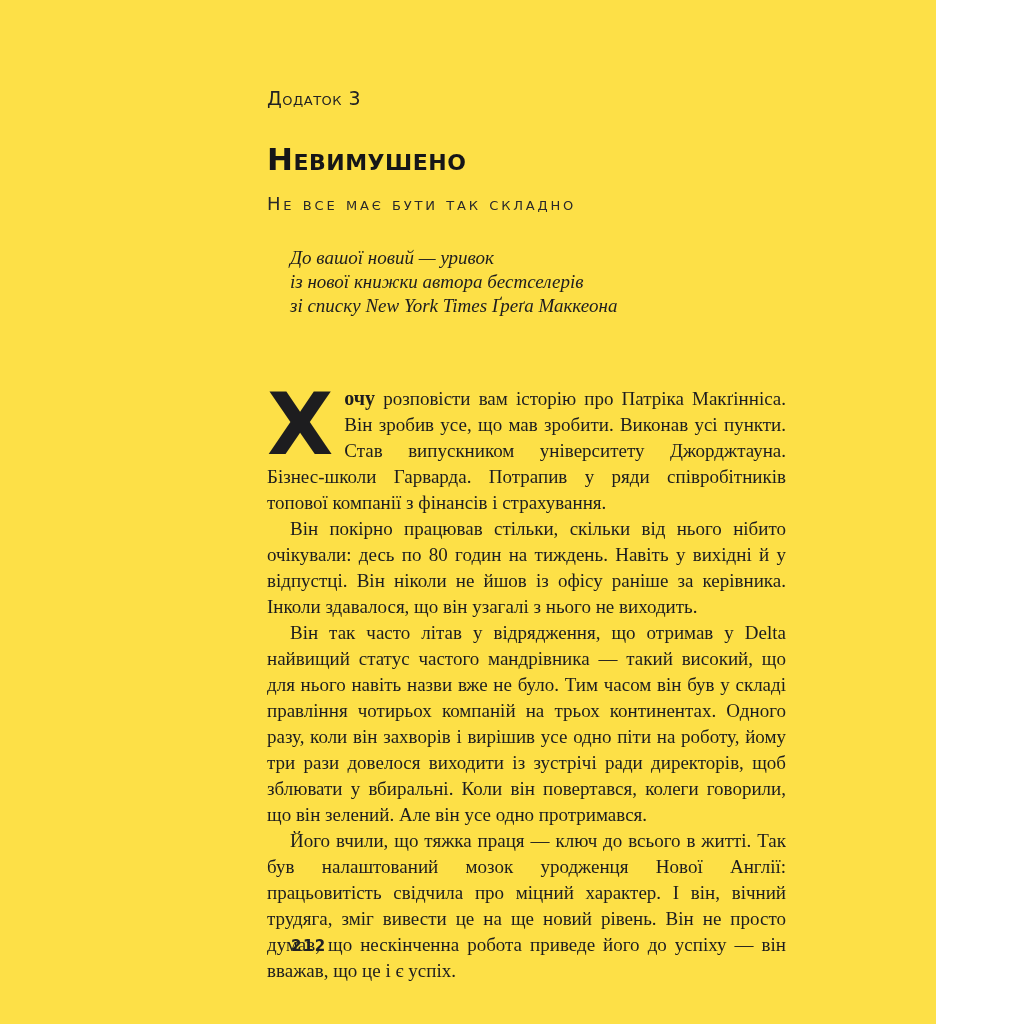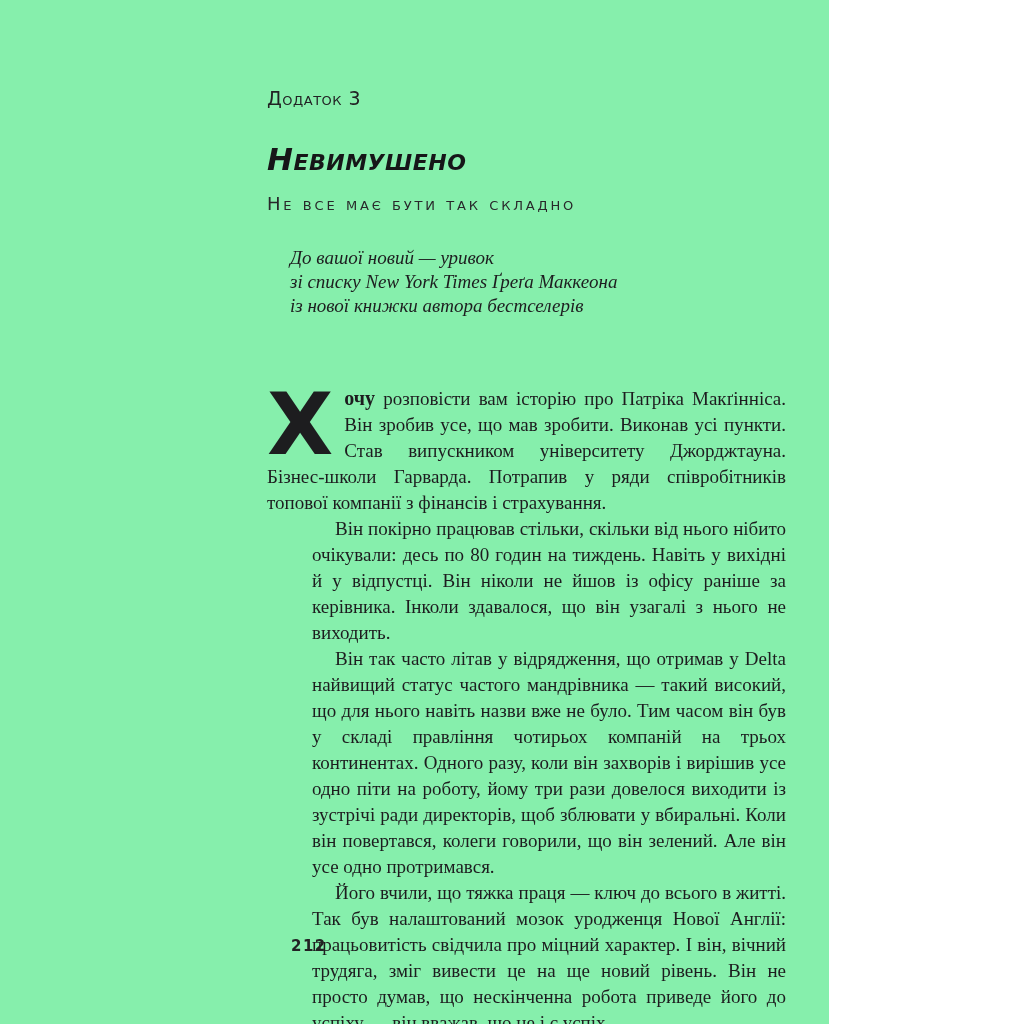--- a/index.html
+++ b/index.html
@@ -2,23 +2,23 @@
 <html lang="uk"><head>
 <meta charset="utf-8">
 <style>
   html, body {
     margin: 0;
     padding: 0;
     background: #ffffff;
   }
   .page {
     position: relative;
-    width: 829px;
+    width: 936px;
     height: 1024px;
-    background: #86efac;
+    background: #fde047;
     color: #1d1d1f;
     overflow: hidden;
   }
   .content {
     position: absolute;
     left: 267px;
     top: 0;
     width: 519px;
     height: 100%;
   }
@@ -74,21 +74,20 @@
     font-size: 19px;
     line-height: 26px;
     text-align: justify;
     color: #1d1d1f;
   }
   .body-text p {
     margin: 0;
   }
   .body-text p.indent {
     text-indent: 23px;
-    margin-left: 45px;
   }
   .dropcap {
     float: left;
     font-family: "DejaVu Sans", "Liberation Sans", sans-serif;
     font-weight: bold;
     font-size: 86px;
     line-height: 70px;
     height: 72px;
     margin: 4px 11px 0 0;
   }
@@ -109,28 +108,28 @@
   }
 </style>
 </head>
 <body>
 
 <div class="page">
   <div class="content">
 
     <div class="kicker">Додаток 3</div>
 
-    <h1 class="title" style="margin:0;font-style:italic;">Невимушено</h1>
+    <h1 class="title" style="margin:0;">Невимушено</h1>
 
     <div class="subtitle">Не все має бути так складно</div>
 
     <div class="epigraph">
       <div>До вашої новий — уривок</div>
+      <div>із нової книжки автора бестселерів</div>
       <div>зі списку New York Times Ґреґа Маккеона</div>
-      <div>із нової книжки автора бестселерів</div>
     </div>
 
     <div class="body-text">
       <p><span class="dropcap">Х</span><span class="lead-word">очу</span> <span>розповісти вам історію про Патріка Макґінніса. Він зробив усе, що мав зробити. Виконав усі пункти. Став випускником університету Джорджтауна. Бізнес-школи Гарварда. Потрапив у ряди співробітників топової компанії з фінансів і страхування.</span></p>
       <p class="indent">Він покірно працював стільки, скільки від нього нібито очікували: десь по 80 годин на тиждень. Навіть у вихідні й у відпустці. Він ніколи не йшов із офісу раніше за керівника. Інколи здавалося, що він узагалі з нього не виходить.</p>
       <p class="indent">Він так часто літав у відрядження, що отримав у Delta найвищий статус частого мандрівника — такий високий, що для нього навіть назви вже не було. Тим часом він був у складі правління чотирьох компаній на трьох континентах. Одного разу, коли він захворів і вирішив усе одно піти на роботу, йому три рази довелося виходити із зустрічі ради директорів, щоб зблювати у вбиральні. Коли він повертався, колеги говорили, що він зелений. Але він усе одно протримався.</p>
       <p class="indent">Його вчили, що тяжка праця — ключ до всього в житті. Так був налаштований мозок уродженця Нової Англії: працьовитість свідчила про міцний характер. І він, вічний трудяга, зміг вивести це на ще новий рівень. Він не просто думав, що нескінченна робота приведе його до успіху — він вважав, що це і є успіх.</p>
     </div>
 
     <div class="page-number">212</div>

